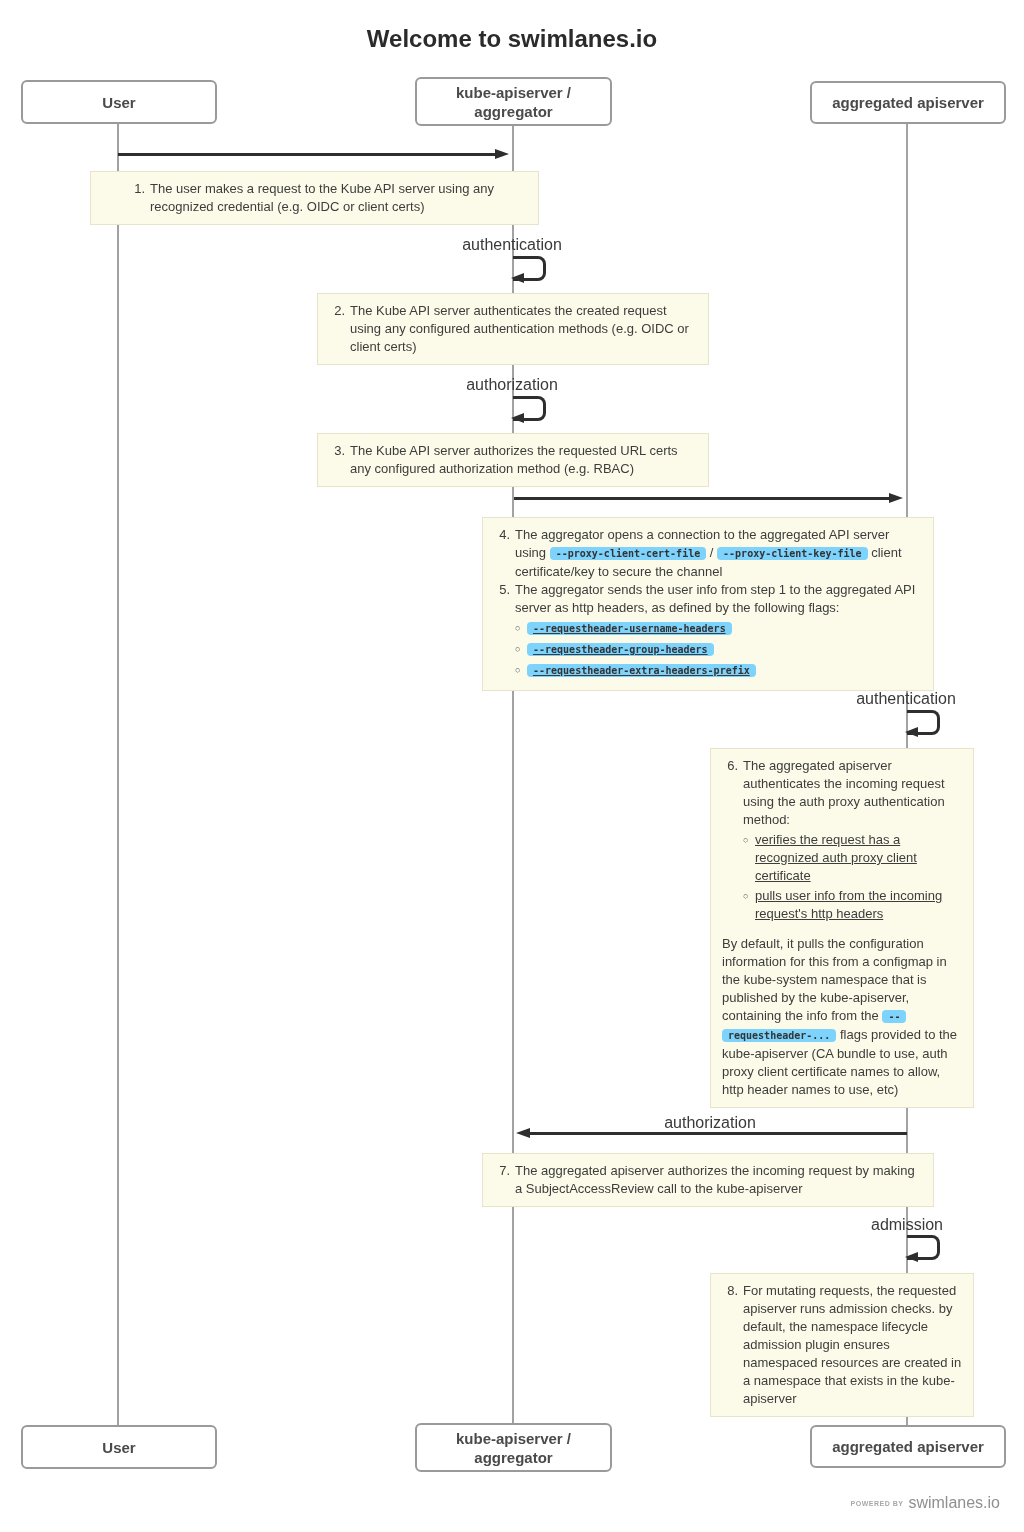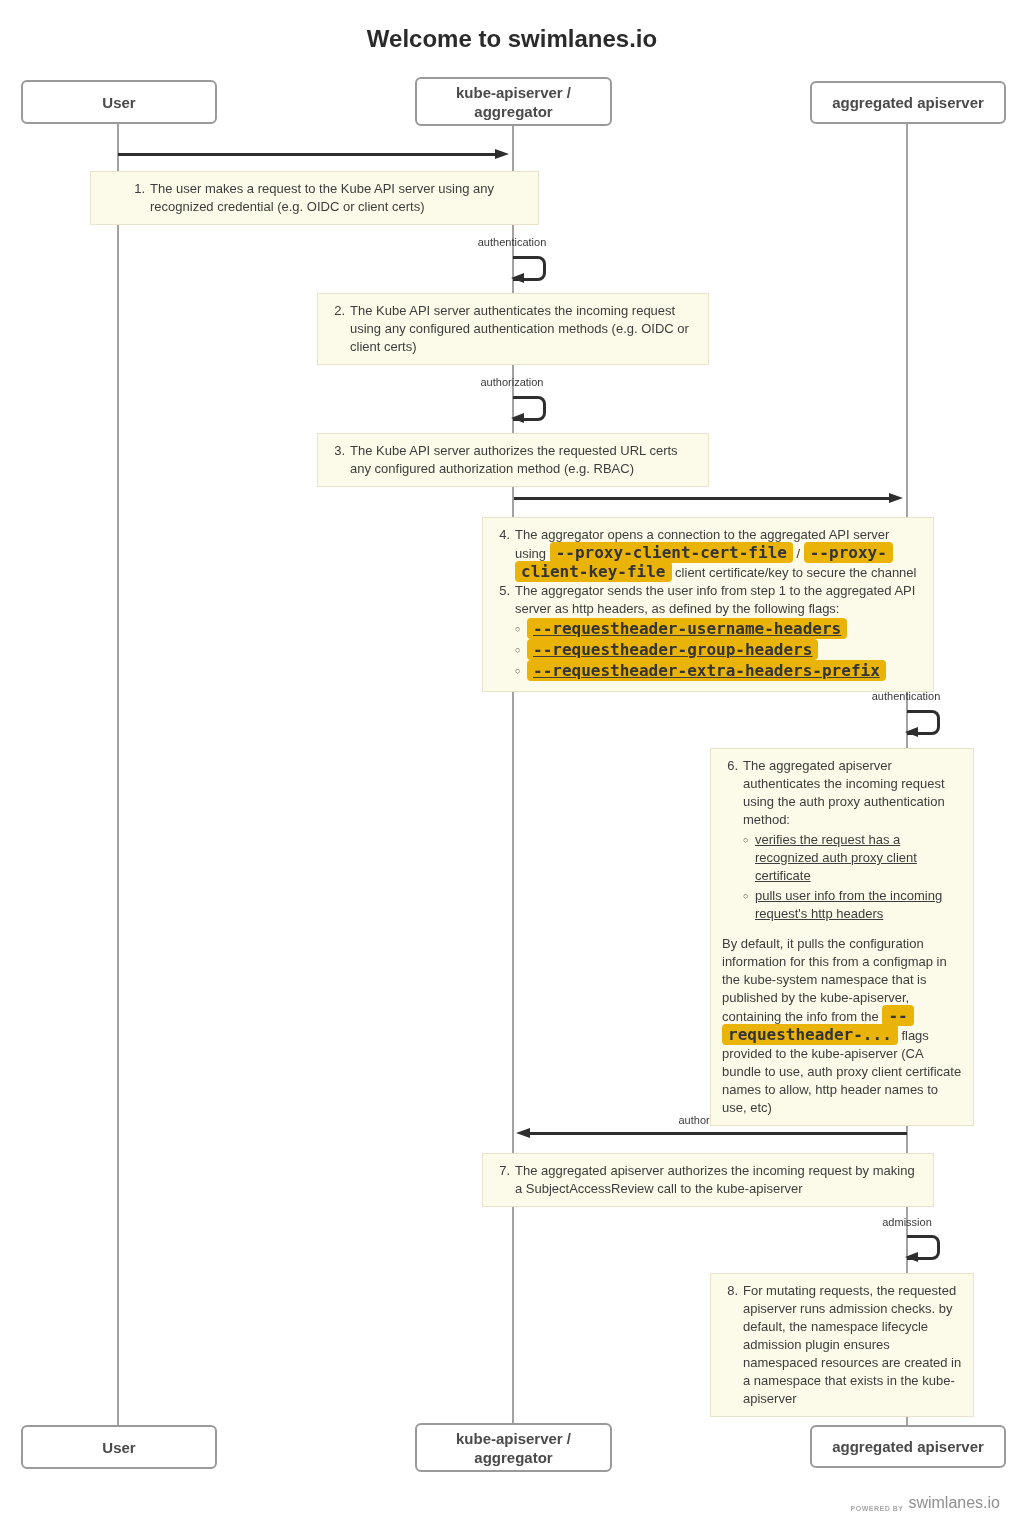--- a/index.html
+++ b/index.html
@@ -42,21 +42,21 @@
   .loop{position:absolute;width:33px;height:25px;box-sizing:border-box;
         border:3px solid #2e2e2e;border-left:none;border-radius:0 8px 8px 0;}
   .loop-head{position:absolute;width:0;height:0;
         border-top:5.5px solid transparent;border-bottom:5.5px solid transparent;
         border-right:13px solid #2e2e2e;}
   #loop1{left:513px;top:256px;} #loop1-head{left:511px;top:273px;}
   #loop2{left:513px;top:396px;} #loop2-head{left:511px;top:413px;}
   #loop3{left:907px;top:710px;} #loop3-head{left:905px;top:727px;}
   #loop4{left:907px;top:1235px;} #loop4-head{left:905px;top:1252px;}
   
-  .flow-label{position:absolute;transform:translateX(-50%);font-size:11px;color:#3a3a3a;white-space:nowrap;}
+  .flow-label{position:absolute;transform:translateX(-50%);font-size:16px;color:#3a3a3a;white-space:nowrap;}
   #lbl-auth-kube {left:512px;top:236px;}
   #lbl-authz-kube{left:512px;top:376px;}
   #lbl-auth-agg  {left:906px;top:690px;}
   #lbl-authz-x   {left:710px;top:1114px;}
   #lbl-admission {left:907px;top:1216px;}
   
   .note{
     position:absolute;box-sizing:border-box;background:#fcfbe9;
     border:1px solid #e8e4cb;color:#3d3d3d;font-size:13px;line-height:18px;
     padding:8px 10px 8px 11px;
@@ -69,26 +69,26 @@
   #note-7{left:482px;top:1153px;width:452px;}
   #note-8{left:710px;top:1273px;width:264px;}
   .note-item{display:flex;align-items:flex-start;}
   .note-item .marker{flex:0 0 16px;text-align:right;margin-right:5px;}
   .note-item .item-content{flex:1 1 auto;}
   .note-subitem{display:flex;align-items:flex-start;margin-left:21px;margin-top:2px;margin-bottom:2px;}
   .note-subitem .sub-marker{flex:0 0 12px;font-size:9px;line-height:18px;color:#555;}
   .note-subitem .item-content{flex:1 1 auto;text-decoration:underline;}
   .note-para{margin-top:12px;}
   .code{
-    font-family:"DejaVu Sans Mono",monospace;font-weight:bold;font-size:16px;
-    background:#eab308;border-radius:4px;padding:1px 6px;color:#333;
+    font-family:"DejaVu Sans Mono",monospace;font-weight:bold;font-size:10px;
+    background:#7dd3fc;border-radius:4px;padding:1px 6px;color:#333;
     -webkit-box-decoration-break:clone;box-decoration-break:clone;
   }
   
-  #footer{position:absolute;right:24px;top:1494px;display:flex;align-items:flex-end;gap:5px;}
+  #footer{position:absolute;right:24px;top:1494px;display:flex;align-items:center;gap:5px;}
   #footer .powered{font-size:7px;font-weight:bold;letter-spacing:0.5px;color:#a8a8a8;}
   #footer .brand{font-size:16px;color:#8f8f8f;text-decoration:none;}
 </style>
 </head>
 <body>
 
 <div id="canvas">
 
   <div id="title">Welcome to swimlanes.io</div>
 
@@ -138,21 +138,21 @@
 
   <div class="note" id="note-1">
       <div class="note-item">
         <div class="marker">1.</div>
         <div class="item-content">The user makes a request to the Kube API server using any recognized credential (e.g. OIDC or client certs)</div>
       </div>
     </div>
   <div class="note" id="note-2">
       <div class="note-item">
         <div class="marker">2.</div>
-        <div class="item-content">The Kube API server authenticates the incoming request using any configured authentication methods (e.g. OIDC or client certs)</div>
+        <div class="item-content">The Kube API server authenticates the created request using any configured authentication methods (e.g. OIDC or client certs)</div>
       </div>
     </div>
   <div class="note" id="note-3">
       <div class="note-item">
         <div class="marker">3.</div>
         <div class="item-content">The Kube API server authorizes the requested URL certs any configured authorization method (e.g. RBAC)</div>
       </div>
     </div>
   <div class="note" id="note-45">
       <div class="note-item">

